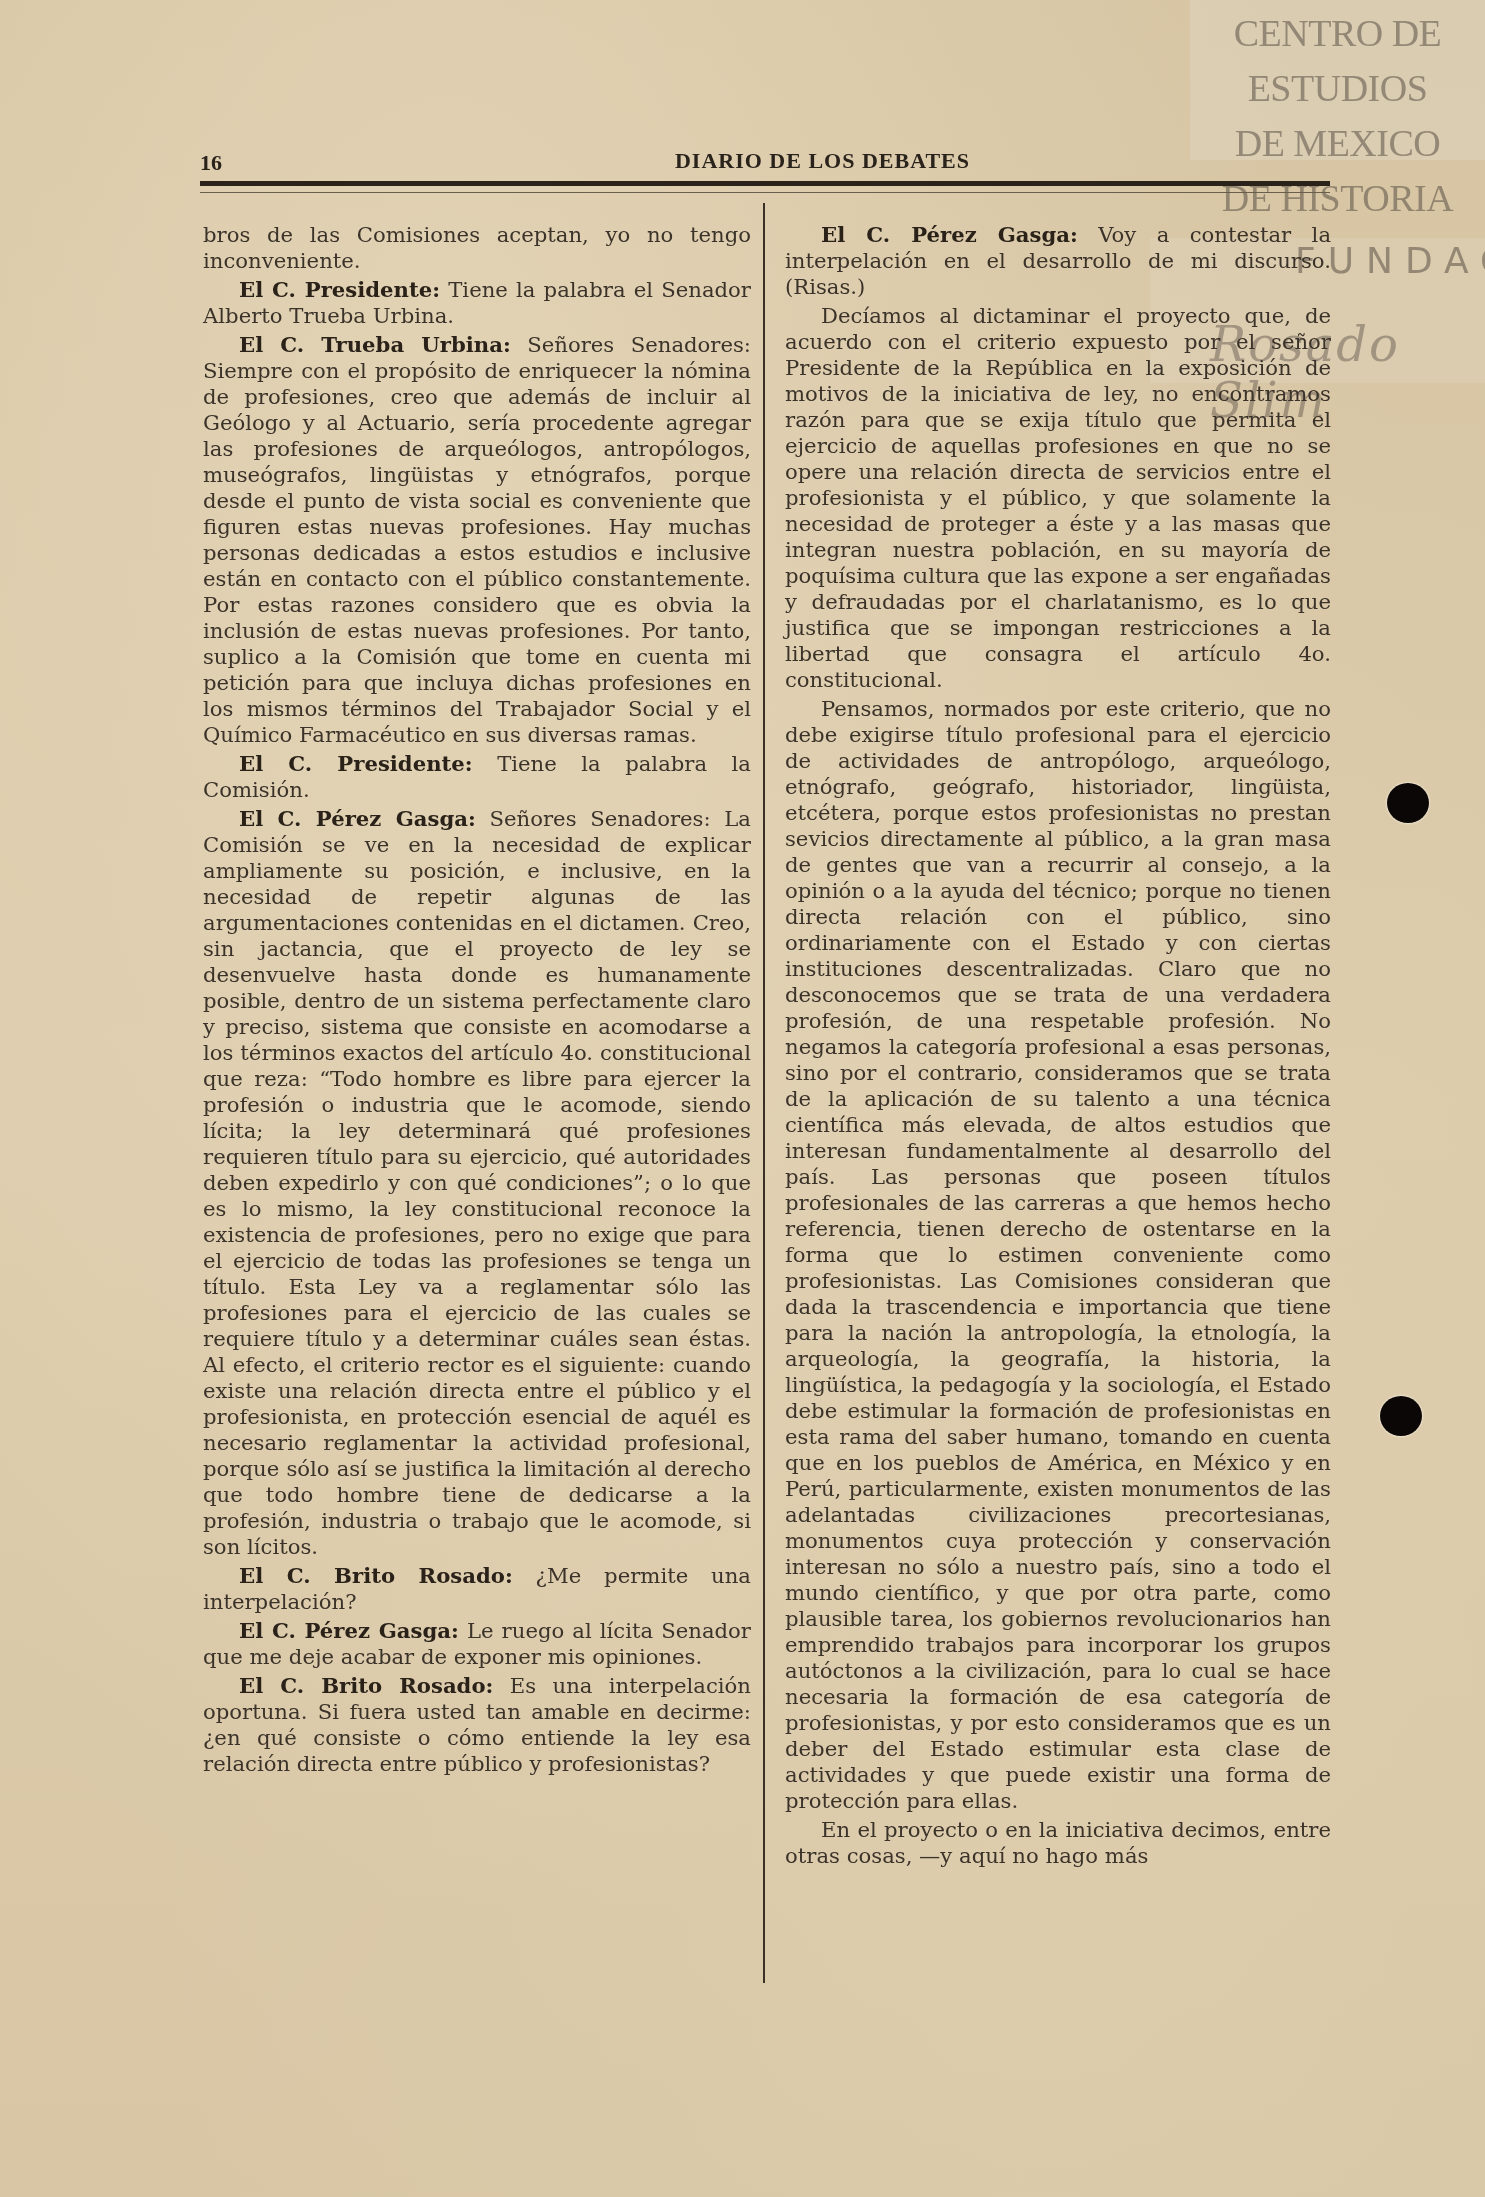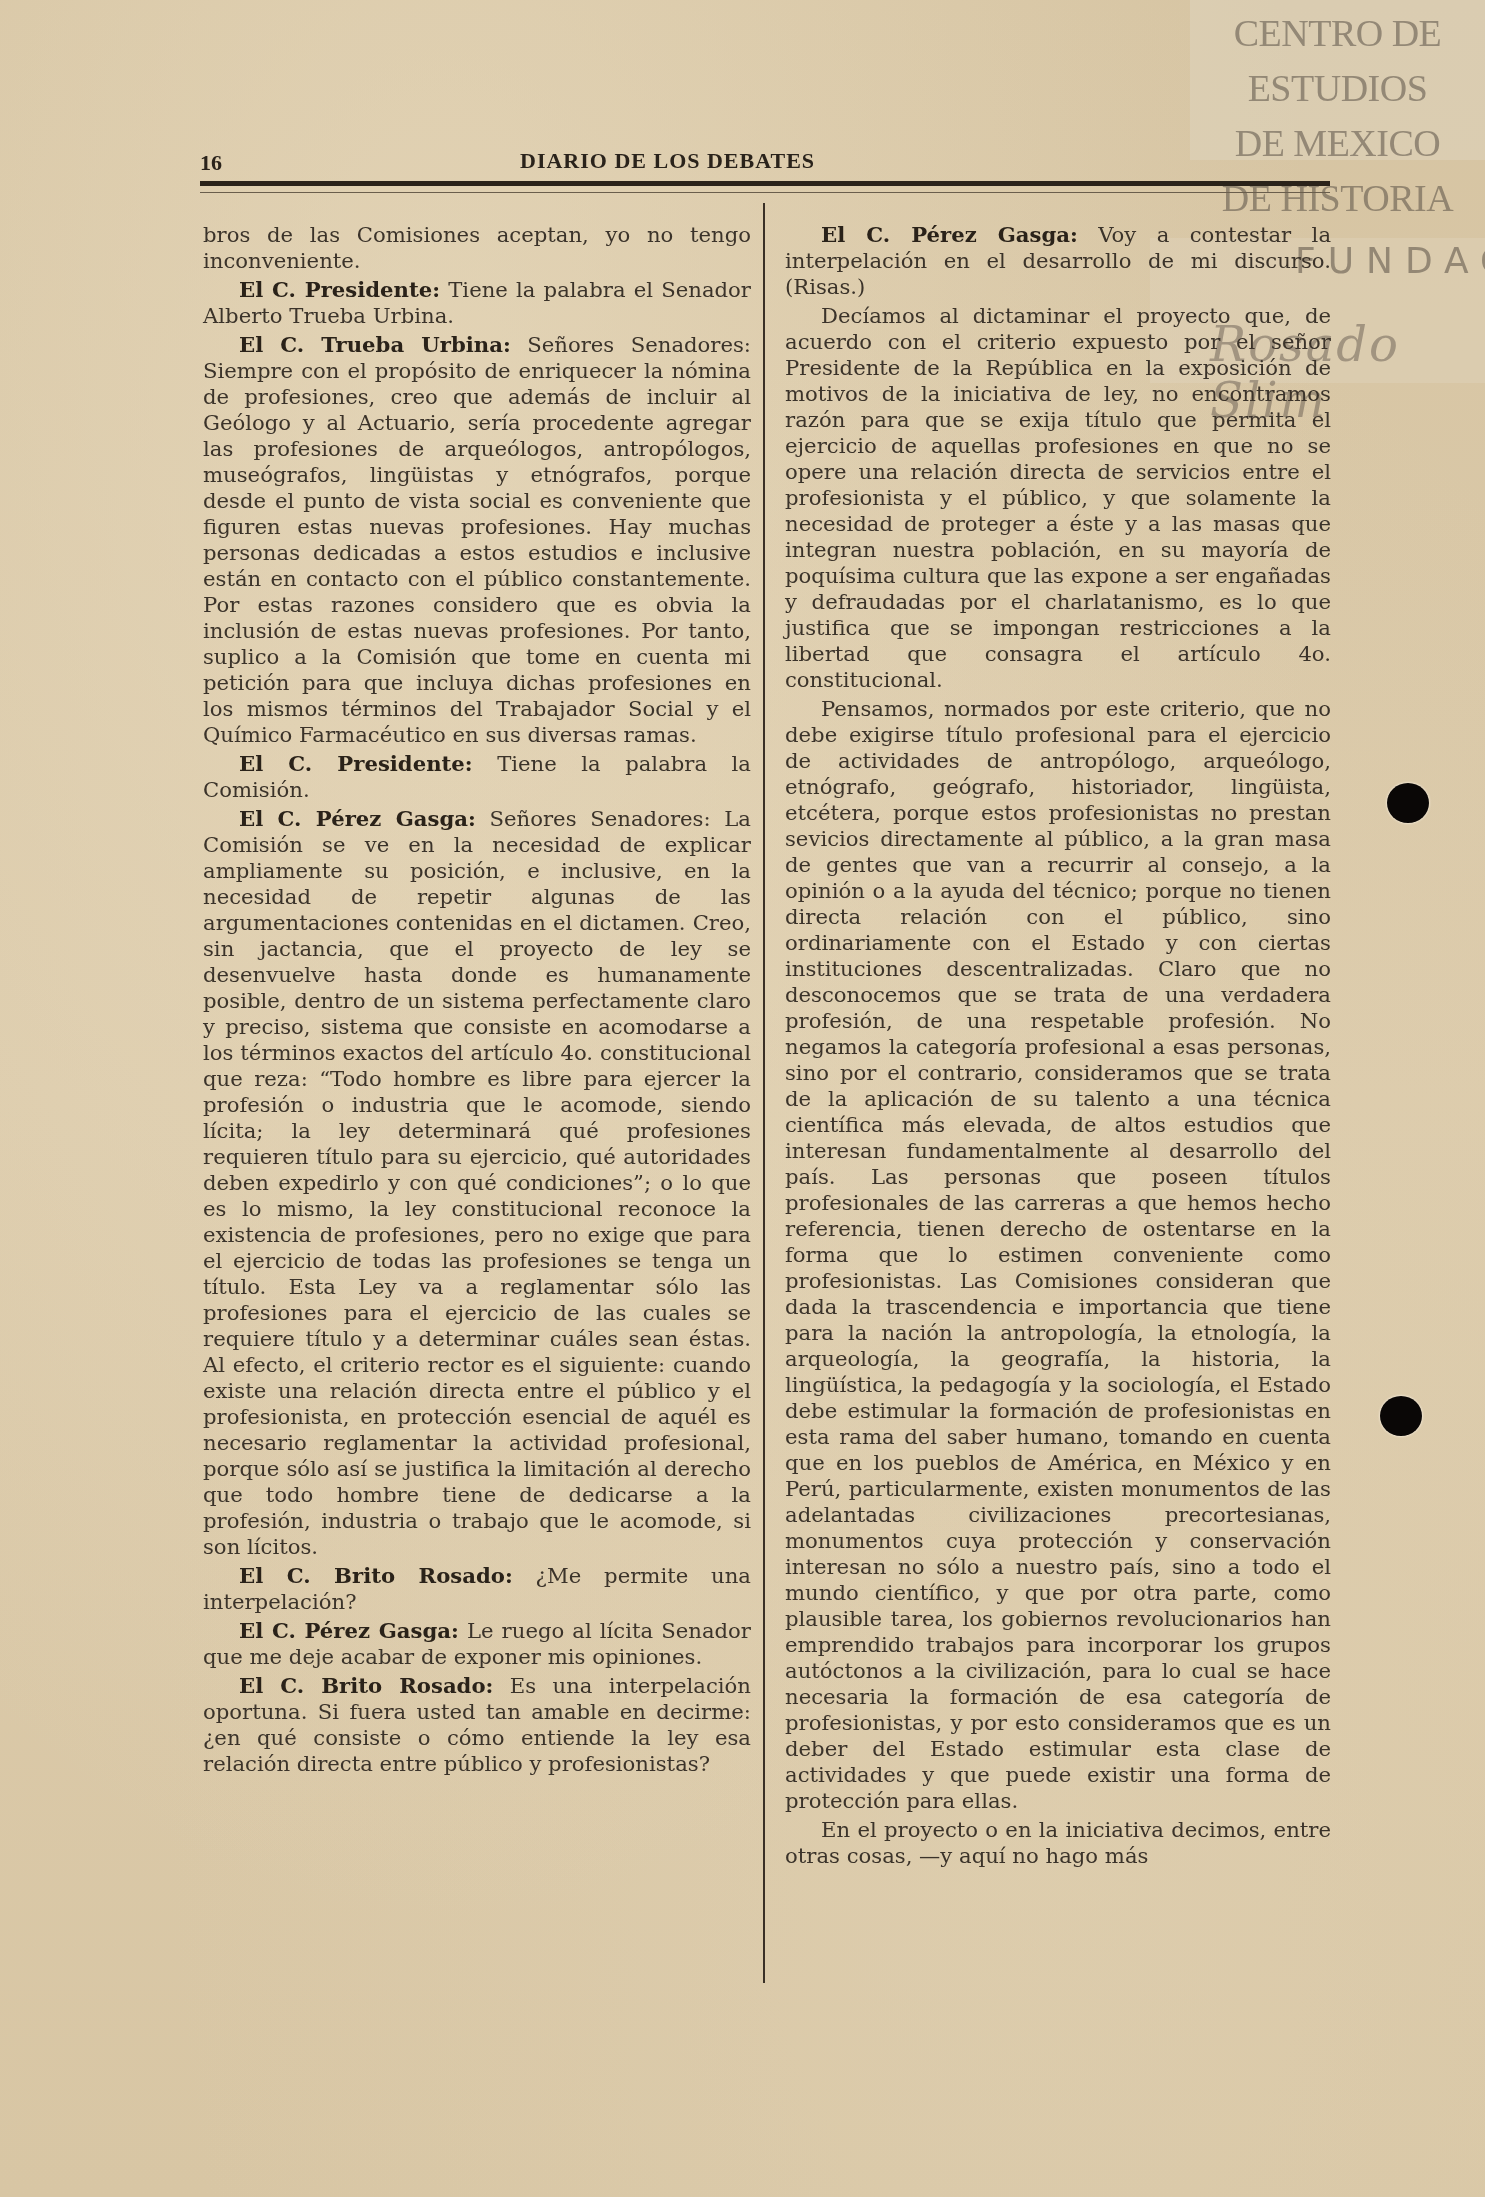--- a/index.html
+++ b/index.html
@@ -31,21 +31,21 @@
   }
   .fundacion .f-sign {
     position:absolute; left:60px; top:78px; font-family:"DejaVu Serif", serif;
     font-style:italic; font-size:48px; color:rgba(90,80,70,0.45); letter-spacing:2px;
   }
   .page-number {
     position:absolute; left:200px; top:150px; font-weight:bold; font-size:22px;
     font-family:"Liberation Serif", serif; color:#2a231b;
   }
   .running-head {
-    position:absolute; left:520px; top:148px; width:450px; text-align:left;
+    position:absolute; left:520px; top:148px; width:450px; text-align:right;
     font-weight:bold; font-size:22px; letter-spacing:1px;
     font-family:"Liberation Serif", serif; color:#2a231b;
   }
   .rule-thick {
     position:absolute; left:200px; top:181px; width:1130px; height:5px; background:#2b231a;
   }
   .rule-thin {
     position:absolute; left:200px; top:192px; width:1130px; height:1px; background:#6a5e4c;
   }
   .col-divider {

